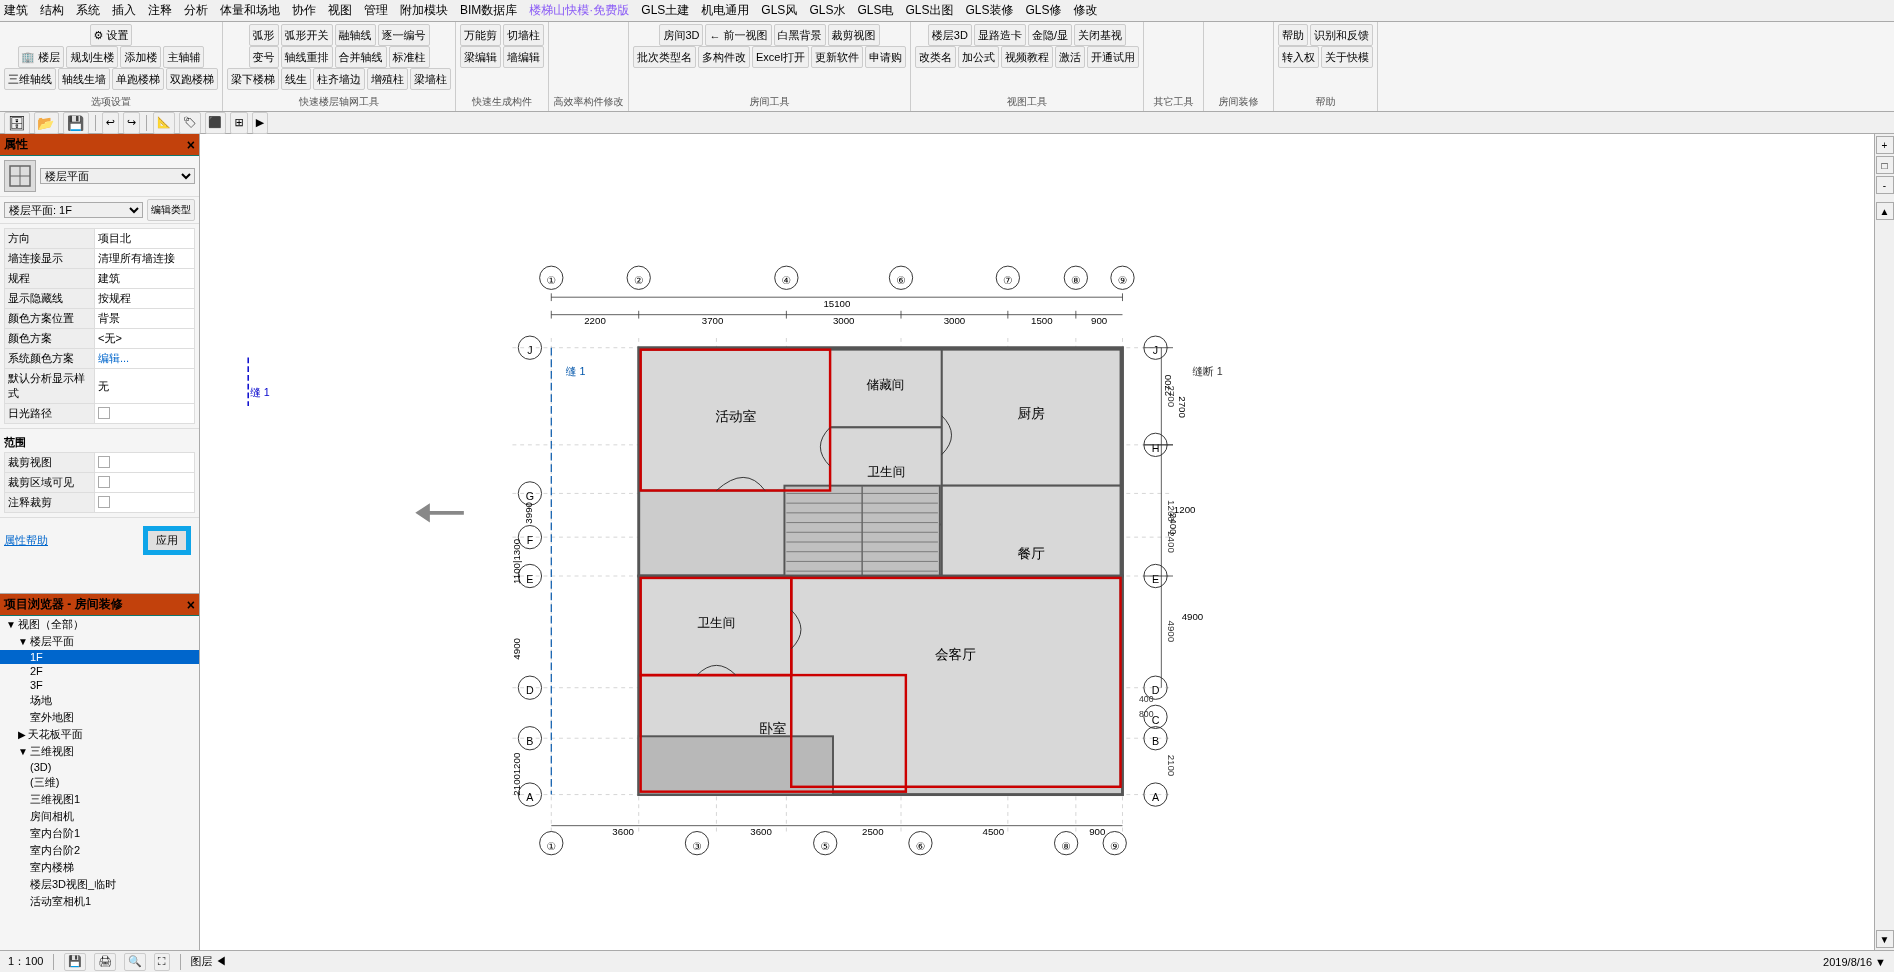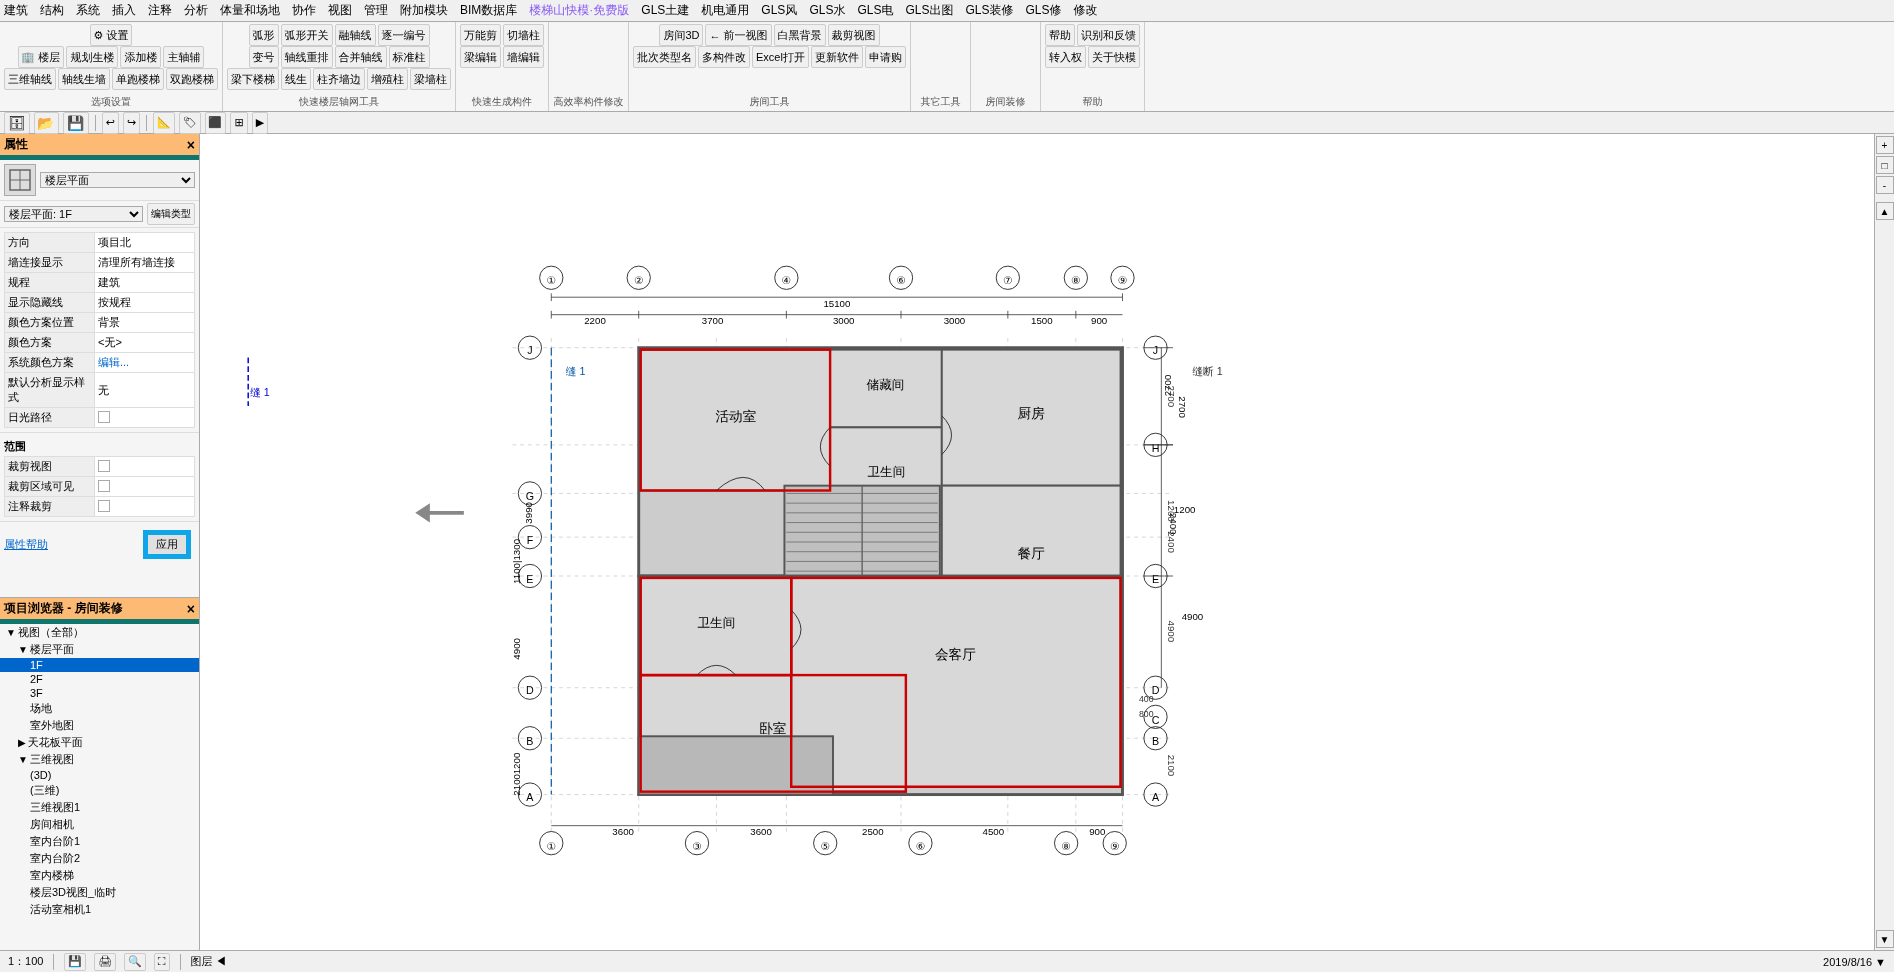--- a/index.html
+++ b/index.html
@@ -17,21 +17,21 @@
     .tb-btn { font-size: 11px; background: #f0f0f0; border: 1px solid #ccc; padding: 1px 3px; cursor: pointer; white-space: nowrap; border-radius: 2px; display: flex; align-items: center; gap: 2px; height: 22px; }
 
     
     #toolbar2 { height: 22px; background: #f0f0f0; border-bottom: 1px solid #aaa; display: flex; align-items: center; padding: 0 4px; gap: 4px; }
 
     
     #main { display: flex; height: calc(972px - 22px - 90px - 22px - 22px); }
 
     
     #left-panel { width: 200px; border-right: 1px solid #aaa; background: #f5f5f5; display: flex; flex-direction: column; overflow: hidden; }
-    .panel-header { background: #fdba74; border-bottom: 5px solid #0f766e; padding: 2px 4px; font-size: 12px; font-weight: bold; display: flex; justify-content: space-between; align-items: center; }
+    .panel-header { background: #c2410c; border-bottom: 1px solid #0f766e; padding: 2px 4px; font-size: 12px; font-weight: bold; display: flex; justify-content: space-between; align-items: center; }
     .panel-header .close-btn { cursor: pointer; font-size: 14px; }
     .panel-section { padding: 4px; border-bottom: 1px solid #ddd; }
     .prop-table { width: 100%; font-size: 11px; border-collapse: collapse; }
     .prop-table td { border: 1px solid #ddd; padding: 2px 3px; }
     .prop-table td:first-child { background: #eee; width: 90px; }
     .prop-table td:last-child { background: #fff; }
     .apply-btn { background: #e0e0e0; border: 5px solid #0ea5e9; padding: 2px 8px; cursor: pointer; font-size: 11px; float: right; margin: 4px; }
     .tree-item { display: flex; align-items: center; padding: 1px 2px; cursor: pointer; font-size: 11px; white-space: nowrap; }
     .tree-item.selected { background: #0066cc; color: white; }
     .tree-indent { display: inline-block; }
@@ -151,20 +151,36 @@
     <div class="toolbar-row">
       <button class="tb-btn">批次类型名</button>
       <button class="tb-btn">多构件改</button>
       <button class="tb-btn">Excel打开</button>
       <button class="tb-btn">更新软件</button>
       <button class="tb-btn">申请购</button>
     </div>
     <div class="toolbar-section-label">房间工具</div>
   </div>
 
+  <div class="toolbar-section">
+    <div class="toolbar-row">
+      <button class="tb-btn">楼层3D</button>
+      <button class="tb-btn">显路造卡</button>
+      <button class="tb-btn">金隐/显</button>
+      <button class="tb-btn">关闭基视</button>
+    </div>
+    <div class="toolbar-row">
+      <button class="tb-btn">改类名</button>
+      <button class="tb-btn">加公式</button>
+      <button class="tb-btn">视频教程</button>
+      <button class="tb-btn">激活</button>
+      <button class="tb-btn">开通试用</button>
+    </div>
+    <div class="toolbar-section-label">视图工具</div>
+  </div>
 
   <div class="toolbar-section" style="min-width:60px;">
     <div class="toolbar-section-label">其它工具</div>
   </div>
 
   <div class="toolbar-section" style="min-width:70px;">
     <div class="toolbar-section-label">房间装修</div>
   </div>
 
   <div class="toolbar-section">

